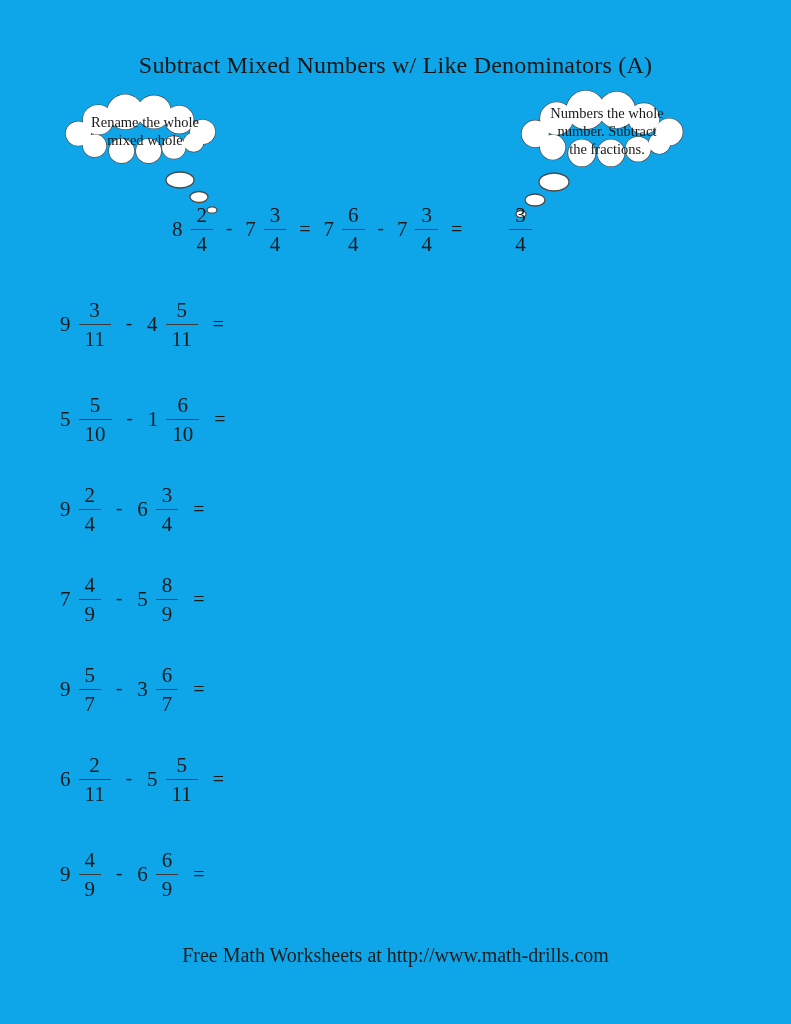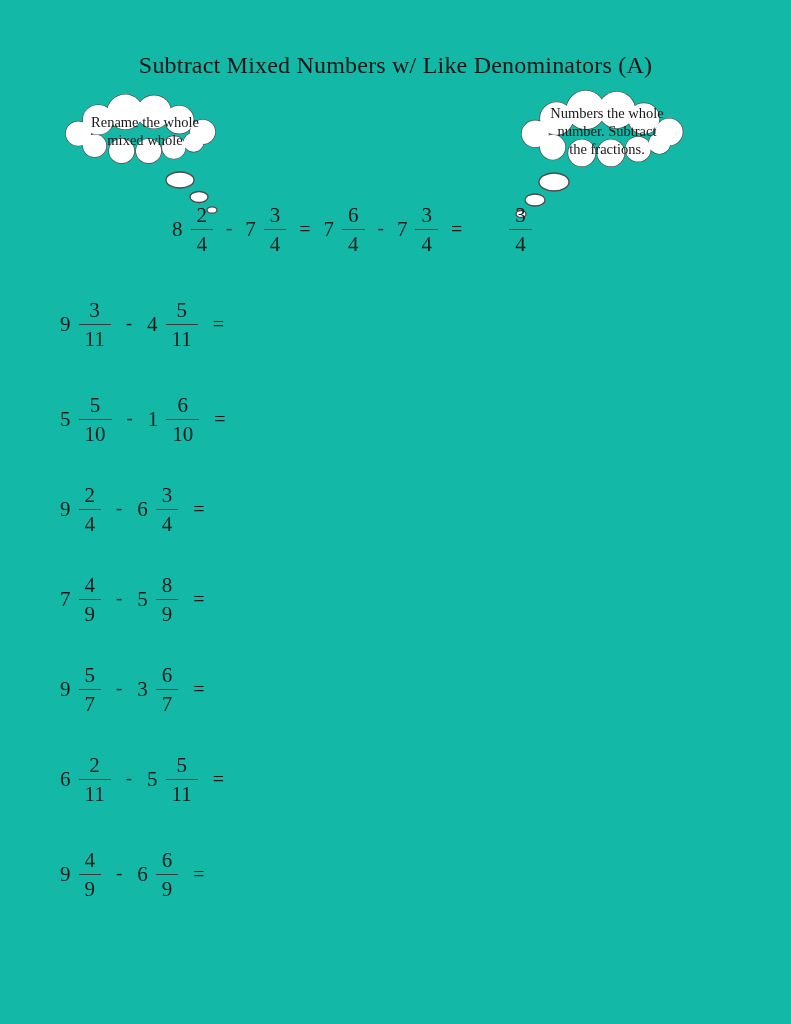--- a/index.html
+++ b/index.html
@@ -6,21 +6,21 @@
   html, body { background: #ffffff; }
   body {
     font-family: "Liberation Serif", "DejaVu Serif", serif;
     color: #1b1b1b;
   }
   .page {
     position: relative;
     width: 791px;
     height: 1024px;
     margin: 0 auto;
-    background: #14b8a6;
+    background: #0ea5e9;
     overflow: hidden;
   }
 
   
   .title {
     position: absolute;
     top: 52px; left: 0; right: 0;
     text-align: center;
     font-size: 24px;
     letter-spacing: 0.2px;
@@ -345,14 +345,15 @@
     <span class="mixed">
       <span class="whole">6</span>
       <span class="frac">
         <span class="num">6</span>
         <span class="den">9</span>
       </span>
     </span>
     <span class="eq">=</span>
   </div>
 
+  <div class="footer">Free Math Worksheets at http://www.math-drills.com</div>
 
 </div>
 
 </body></html>

